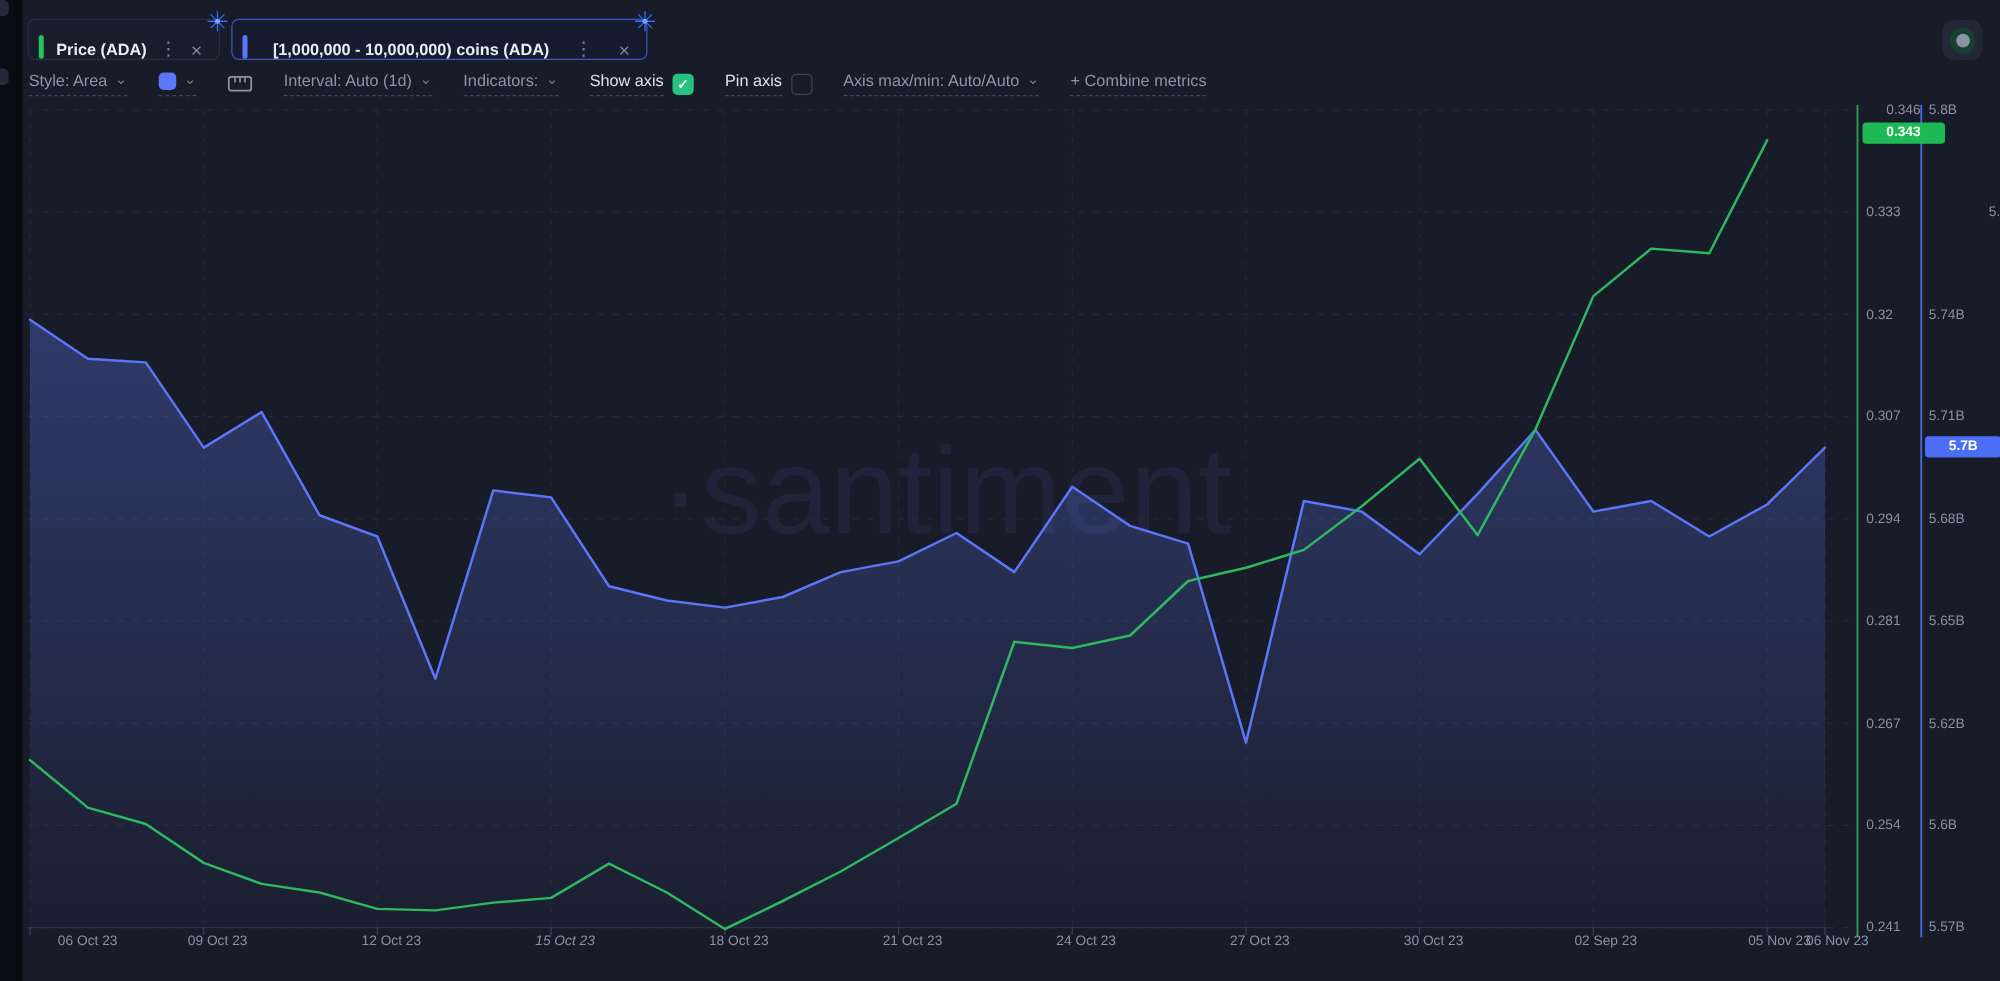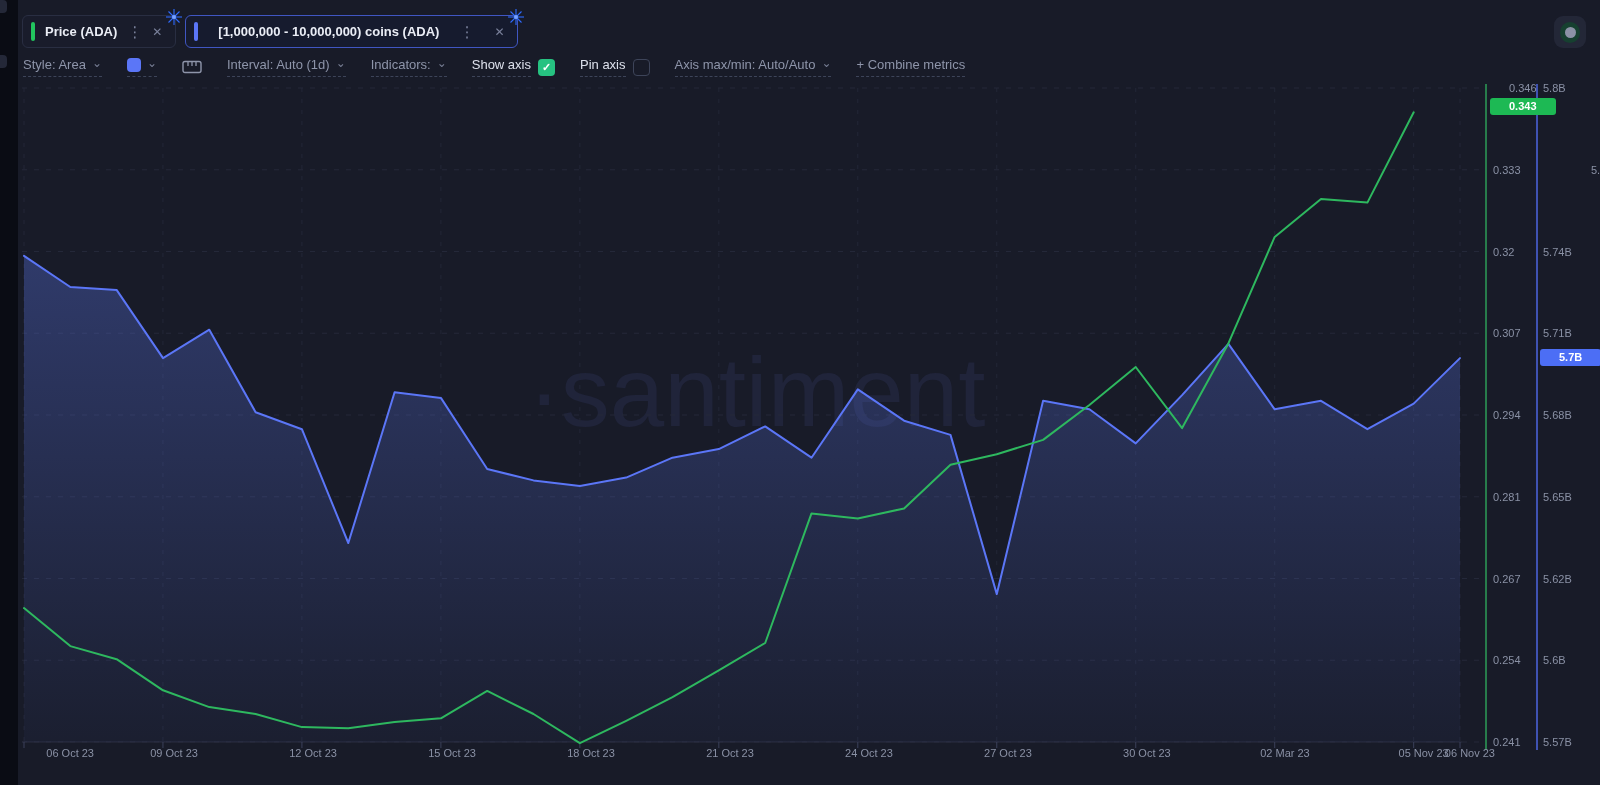--- a/index.html
+++ b/index.html
@@ -3,21 +3,21 @@
 <meta charset="utf-8">
 <style>
   html,body{margin:0;padding:0;background:#181b28;}
   .app{position:relative;width:1600px;height:785px;background:#181b28;overflow:hidden;
        font-family:"Liberation Sans",sans-serif;}
   .left-strip{position:absolute;left:0;top:0;width:18px;height:785px;background:#0a0c14;}
   .frag{position:absolute;left:0;width:7px;height:13px;background:#242838;border-radius:0 4px 4px 0;}
 
   
   .tabs{position:absolute;left:22px;top:15px;display:flex;gap:9px;z-index:5;}
-  .tab{position:relative;display:flex;align-items:center;gap:10px;height:33px;
+  .tab{position:relative;display:flex;align-items:flex-end;gap:10px;height:33px;
        padding:0 13px 0 8px;border:1px solid #292e42;border-radius:6px;background:#191c2b;box-sizing:border-box;}
   .tab.selected{border-color:#4056c2;background:#161b2e;gap:20px;}
   .accent{width:4px;height:19px;border-radius:2px;}
   .tab-label{color:#eaedf5;font-size:13px;font-weight:600;white-space:nowrap;}
   .dots{color:#7a819b;font-size:15px;line-height:1;cursor:pointer;}
   .close{color:#7a819b;font-size:12px;line-height:1;cursor:pointer;}
   .sparkle{position:absolute;top:-8px;right:-8px;width:18px;height:18px;}
 
   
   .toolbar{position:absolute;left:23px;top:57px;display:flex;align-items:center;gap:25px;z-index:5;}
@@ -224,27 +224,27 @@
         <div class="axis-label" style="left: 1543px; top: 490.75px;">5.65B</div>
         <div class="axis-label" style="left: 1493px; top: 572.5px;">0.267</div>
         <div class="axis-label" style="left: 1543px; top: 572.5px;">5.62B</div>
         <div class="axis-label" style="left: 1493px; top: 654.25px;">0.254</div>
         <div class="axis-label" style="left: 1543px; top: 654.25px;">5.6B</div>
         <div class="axis-label" style="left: 1493px; top: 736px;">0.241</div>
         <div class="axis-label" style="left: 1543px; top: 736px;">5.57B</div>
         <div class="date-label" style="left: 24px; top: 747px;">06 Oct 23</div>
         <div class="date-label" style="left: 127.968px; top: 747px;">09 Oct 23</div>
         <div class="date-label" style="left: 266.935px; top: 747px;">12 Oct 23</div>
-        <div class="date-label" style="left: 405.903px; top: 747px;">15 Oct 23</div>
+        <div class="date-label" style="left: 405.903px; top: 747px; font-style: italic;">15 Oct 23</div>
         <div class="date-label" style="left: 544.871px; top: 747px;">18 Oct 23</div>
         <div class="date-label" style="left: 683.839px; top: 747px;">21 Oct 23</div>
         <div class="date-label" style="left: 822.806px; top: 747px;">24 Oct 23</div>
         <div class="date-label" style="left: 961.774px; top: 747px;">27 Oct 23</div>
         <div class="date-label" style="left: 1100.74px; top: 747px;">30 Oct 23</div>
-        <div class="date-label" style="left: 1239.71px; top: 747px;">02 Mar 23</div>
+        <div class="date-label" style="left: 1239.71px; top: 747px;">02 Sep 23</div>
         <div class="date-label" style="left: 1378.68px; top: 747px;">05 Nov 23</div>
         <div class="date-label" style="left: 1425px; top: 747px;">06 Nov 23</div>
         <div class="badge" style="left: 1490px; top: 97.6857px; background: rgb(29, 185, 84);">0.343</div>
         <div class="badge" style="left: 1540px; top: 349.13px; background: rgb(76, 110, 245);">5.7B</div>
       </div>
   </div>
 
 </div>
 
 </body></html>

